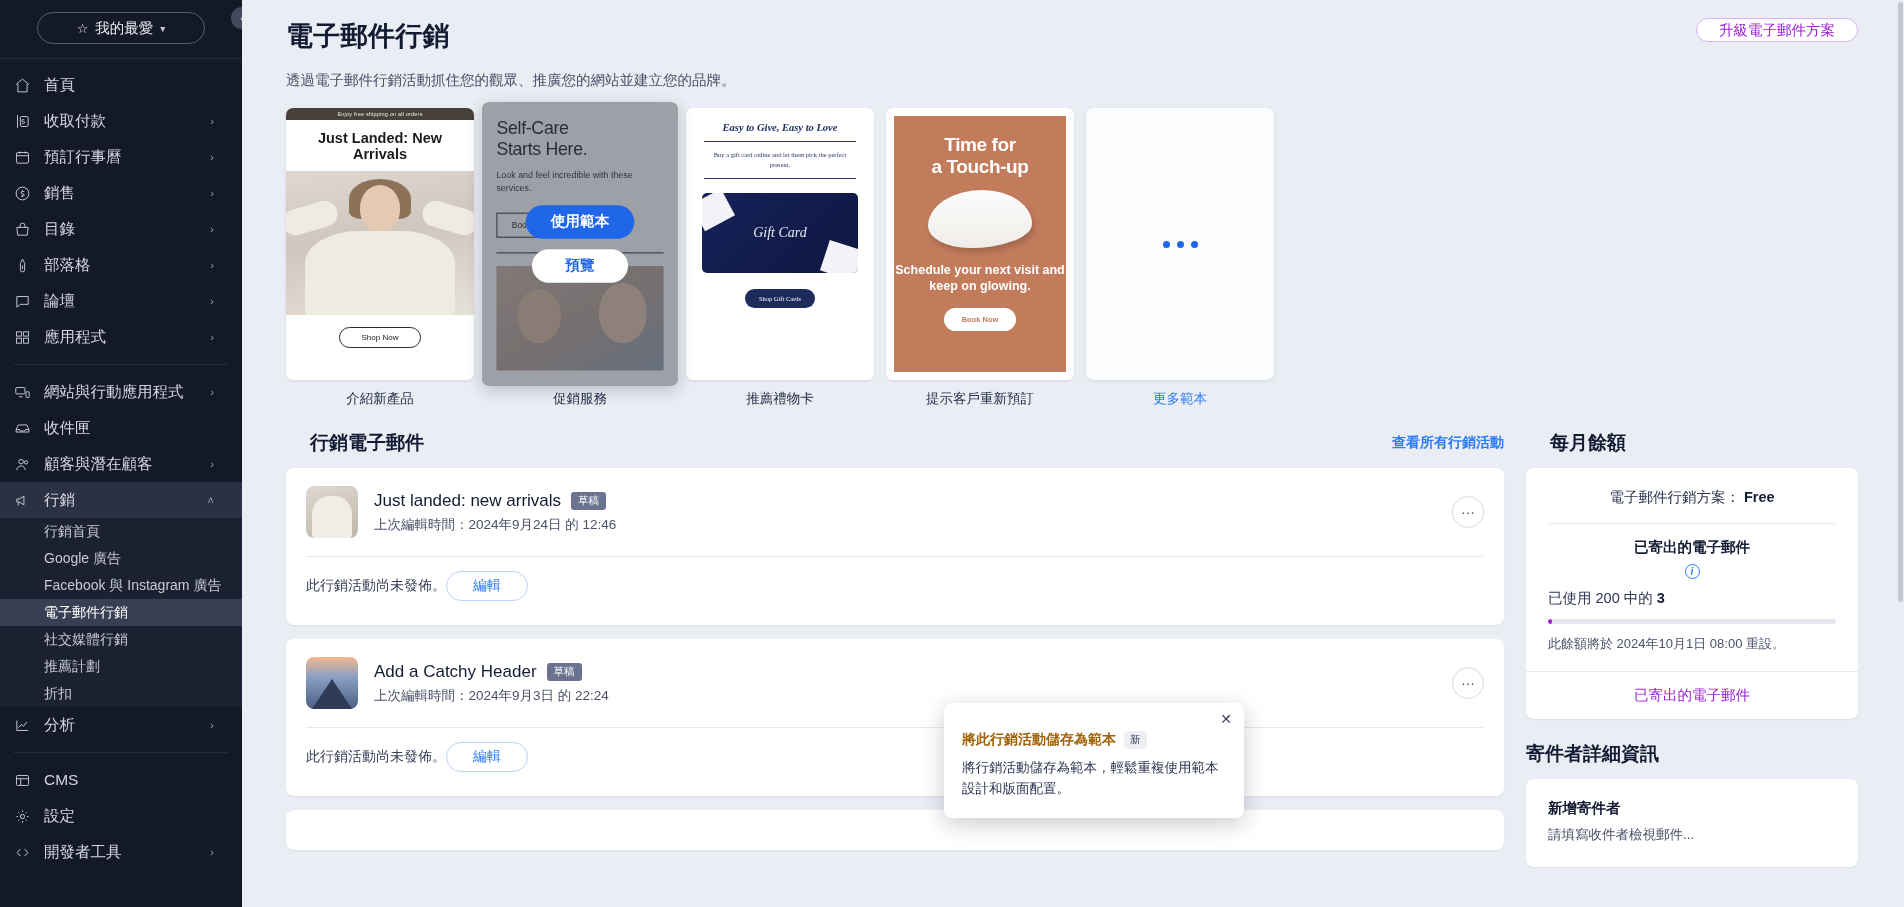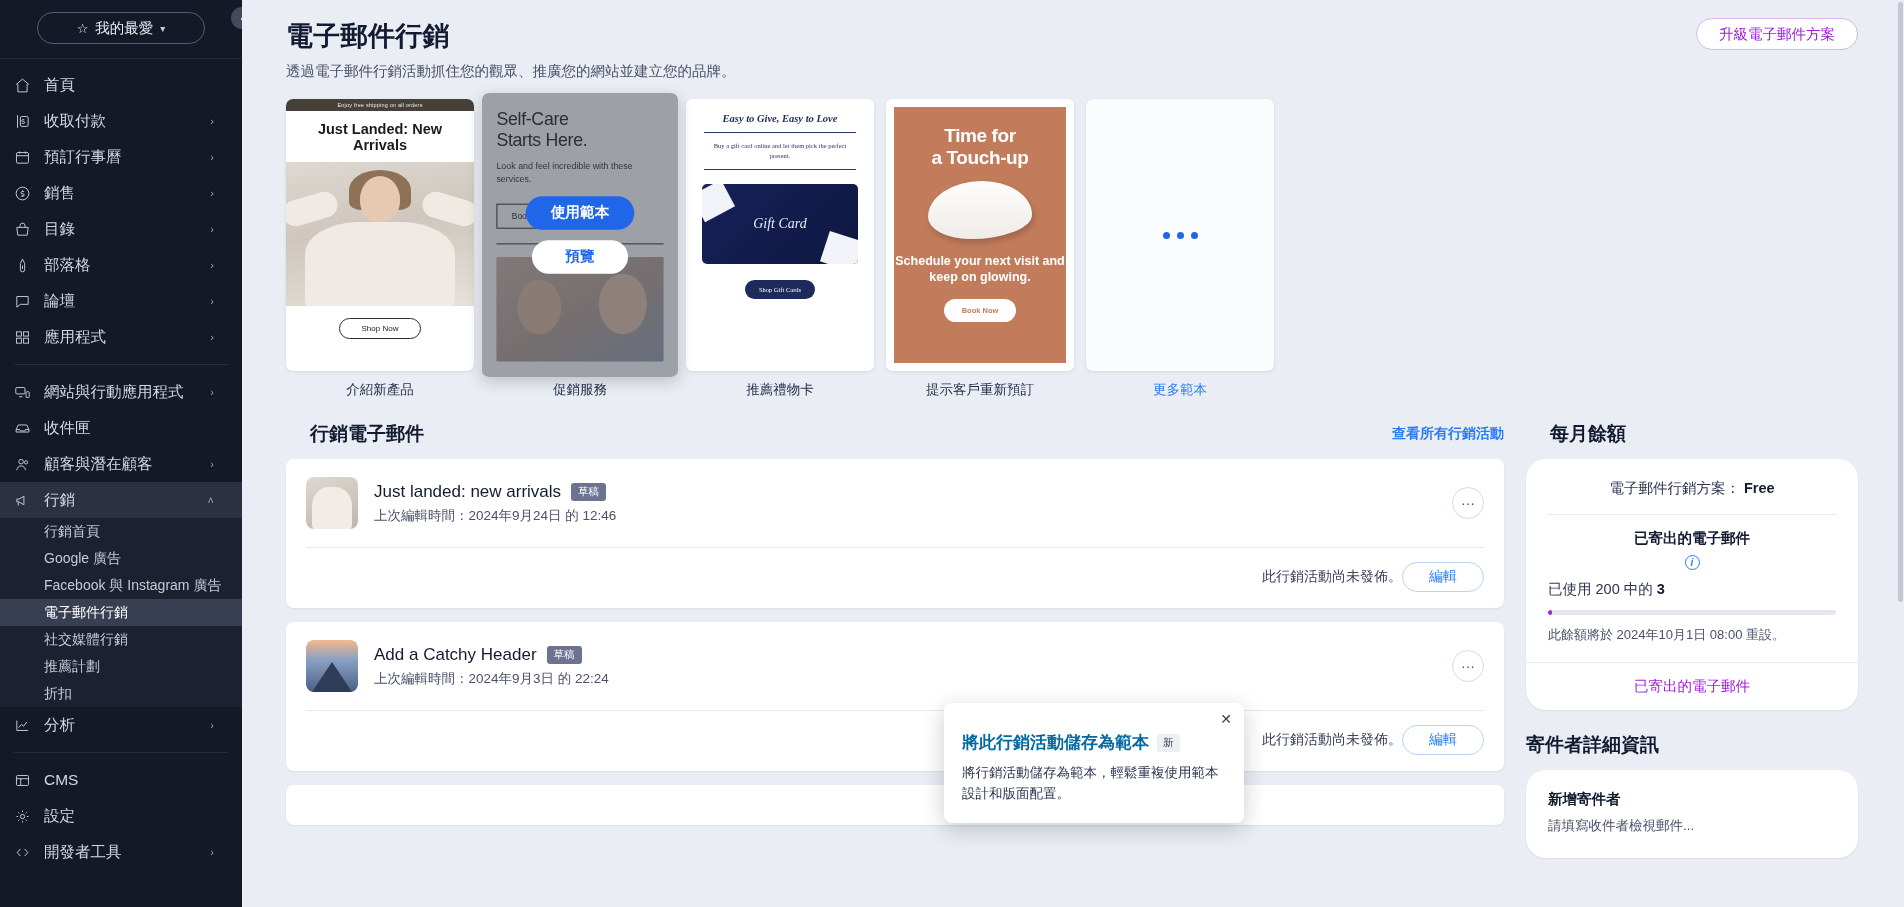--- a/index.html
+++ b/index.html
@@ -64,24 +64,24 @@
 
   
   .main {
     flex: 1; height: 907px; overflow: hidden;
     padding: 0; position: relative;
     background:#eaedf3;
   }
   .main-inner { padding: 18px 46px 0 44px; position: relative; }
   .page-head { display:flex; justify-content:space-between; align-items:flex-start; }
   .page-title { font-size: 27px; color:#131b33; font-weight:700; letter-spacing:.3px;}
-  .page-sub { font-size: 14.5px; color:#4a5169; margin-top: 8px; }
+  .page-sub { font-size: 14.5px; color:#4a5169; margin-top: 17px; }
   .upgrade-btn {
     border:1px solid #d8b4f2; background:#fff; color:#9c1fd6;
-    border-radius: 20px; height: 32px; padding: 0 22px;
+    border-radius: 20px; height: 24px; padding: 0 22px;
     font-size: 14.5px; cursor:pointer; display:flex;align-items:center;
     white-space:nowrap;
   }
 
   
   .tpl-row { display:flex; gap:12px; margin-top: 18px; }
   .tpl-col { width: 188px; }
   .tpl-card {
     width: 188px; height: 272px; border-radius: 7px; overflow:hidden;
     background:#fff; position: relative; cursor:pointer;
@@ -168,29 +168,29 @@
   .camp-name-row { display:flex; align-items:center; gap:10px; }
   .camp-name { font-size: 17px; color:#131b33; font-weight:400; }
   .badge-draft { background:#6b7390; color:#fff; font-size:10.5px; border-radius:3px; padding:2px 7px; }
   .camp-meta { font-size:13.5px; color:#4a5169; margin-top:5px; }
   .dots-btn {
     width:32px;height:32px;border-radius:50%;border:1px solid #d6dbe6;background:#fff;
     color:#4a5169;font-size:14px;display:flex;align-items:center;justify-content:center;cursor:pointer;
     flex:0 0 32px;
   }
   .camp-hr { height:1px; background:#e6e9f0; margin: 0 20px; }
-  .camp-bottom { display:flex;justify-content:flex-end;align-items:center;padding:14px 20px 16px 20px; }
+  .camp-bottom { display:flex;justify-content:flex-start;align-items:center;padding:14px 20px 24px 20px; }
   .camp-status { font-size:14px; color:#3a4159; }
   .btn-edit {
     border:1px solid #b9d2fb; color:#2b7cf6; background:#fff; border-radius:18px;
     height:30px; padding:0 26px; font-size:14px; cursor:pointer;
   }
 
   
-  .panel { background:#fff;border-radius:20px;box-shadow:0 1px 2px rgba(20,25,45,.07); }
+  .panel { background:#fff;border-radius:8px;box-shadow:0 1px 2px rgba(20,25,45,.07); }
   .panel-pad { padding: 20px 22px 18px; }
   .plan-line { text-align:center; font-size:14.5px; color:#2c3450; }
   .plan-line b { color:#131b33; }
   .p-hr { height:1px;background:#e6e9f0;margin:16px 0 14px; }
   .sent-row { display:flex;align-items:center;gap:7px;font-size:14.5px;color:#131b33;font-weight:700;flex-direction:column; }
   .info-ico { width:15px;height:15px;border-radius:50%;border:1.3px solid #2b7cf6;color:#2b7cf6;font-size:10px;display:flex;align-items:center;justify-content:center;font-style:italic;font-weight:700;cursor:pointer;}
   .used { font-size:14.5px;color:#2c3450;margin-top:10px; }
   .used b { color:#131b33; }
   .bar { height:5px;background:#e4e7ef;border-radius:3px;margin-top:11px;overflow:hidden;}
   .bar i { display:block;height:100%;width:1.5%;background:#9c1fd6;border-radius:3px;}
@@ -203,21 +203,21 @@
   .sender-p { font-size:13.5px;color:#4a5169;margin-top:7px;line-height:1.5; }
 
   
   .popover {
     position:absolute; left: 702px; top: 703px; width: 300px;
     background:#fff;border-radius:8px;box-shadow:0 6px 22px rgba(20,25,45,.22);
     padding: 16px 18px 18px; z-index: 30;
   }
   .pop-close { position:absolute;right:12px;top:9px;font-size:14px;color:#3a4159;cursor:pointer;line-height:1;}
   .pop-head { display:flex;align-items:center;gap:8px;margin-top:12px; }
-  .pop-title { font-size:17px;color:#0369a1;font-weight:700; }
+  .pop-title { font-size:14px;color:#a16207;font-weight:700; }
   .pop-new { background:#edeff4;color:#3a4159;font-size:10.5px;border-radius:3px;padding:2px 6px; }
   .pop-body { font-size:13.5px;color:#2c3450;margin-top:9px;line-height:1.55; }
 
   
   .scroll-track { position:absolute;right:0;top:0;width:7px;height:907px;background:#eaedf3; }
   .scroll-thumb { position:absolute;right:1px;top:2px;width:5px;height:600px;background:#c3c8d4;border-radius:3px; }
 </style>
 </head>
 <body>
 

